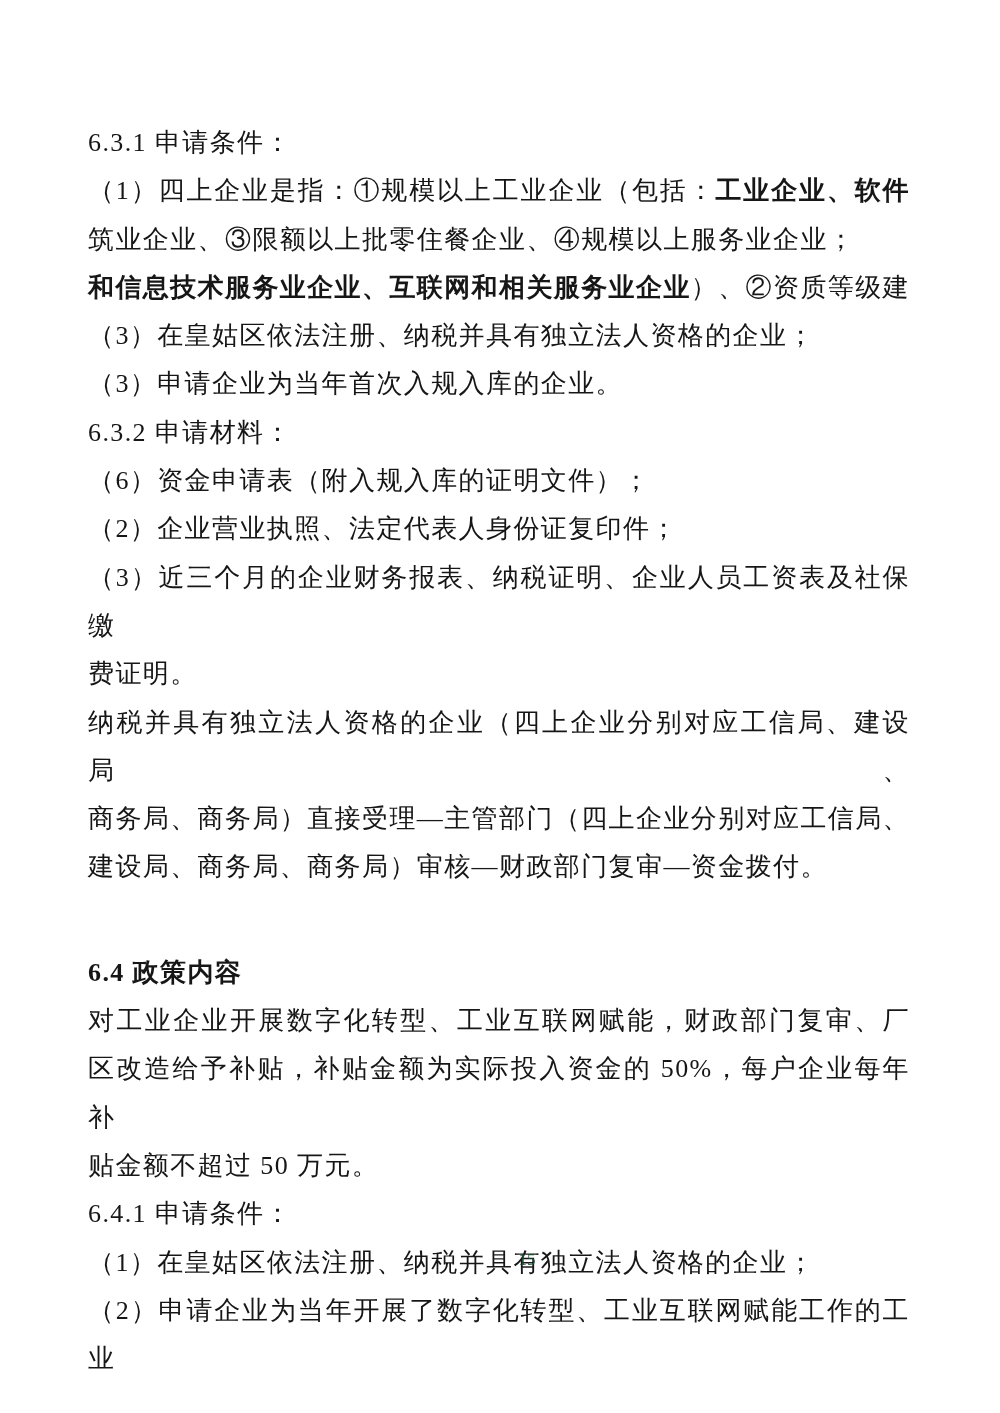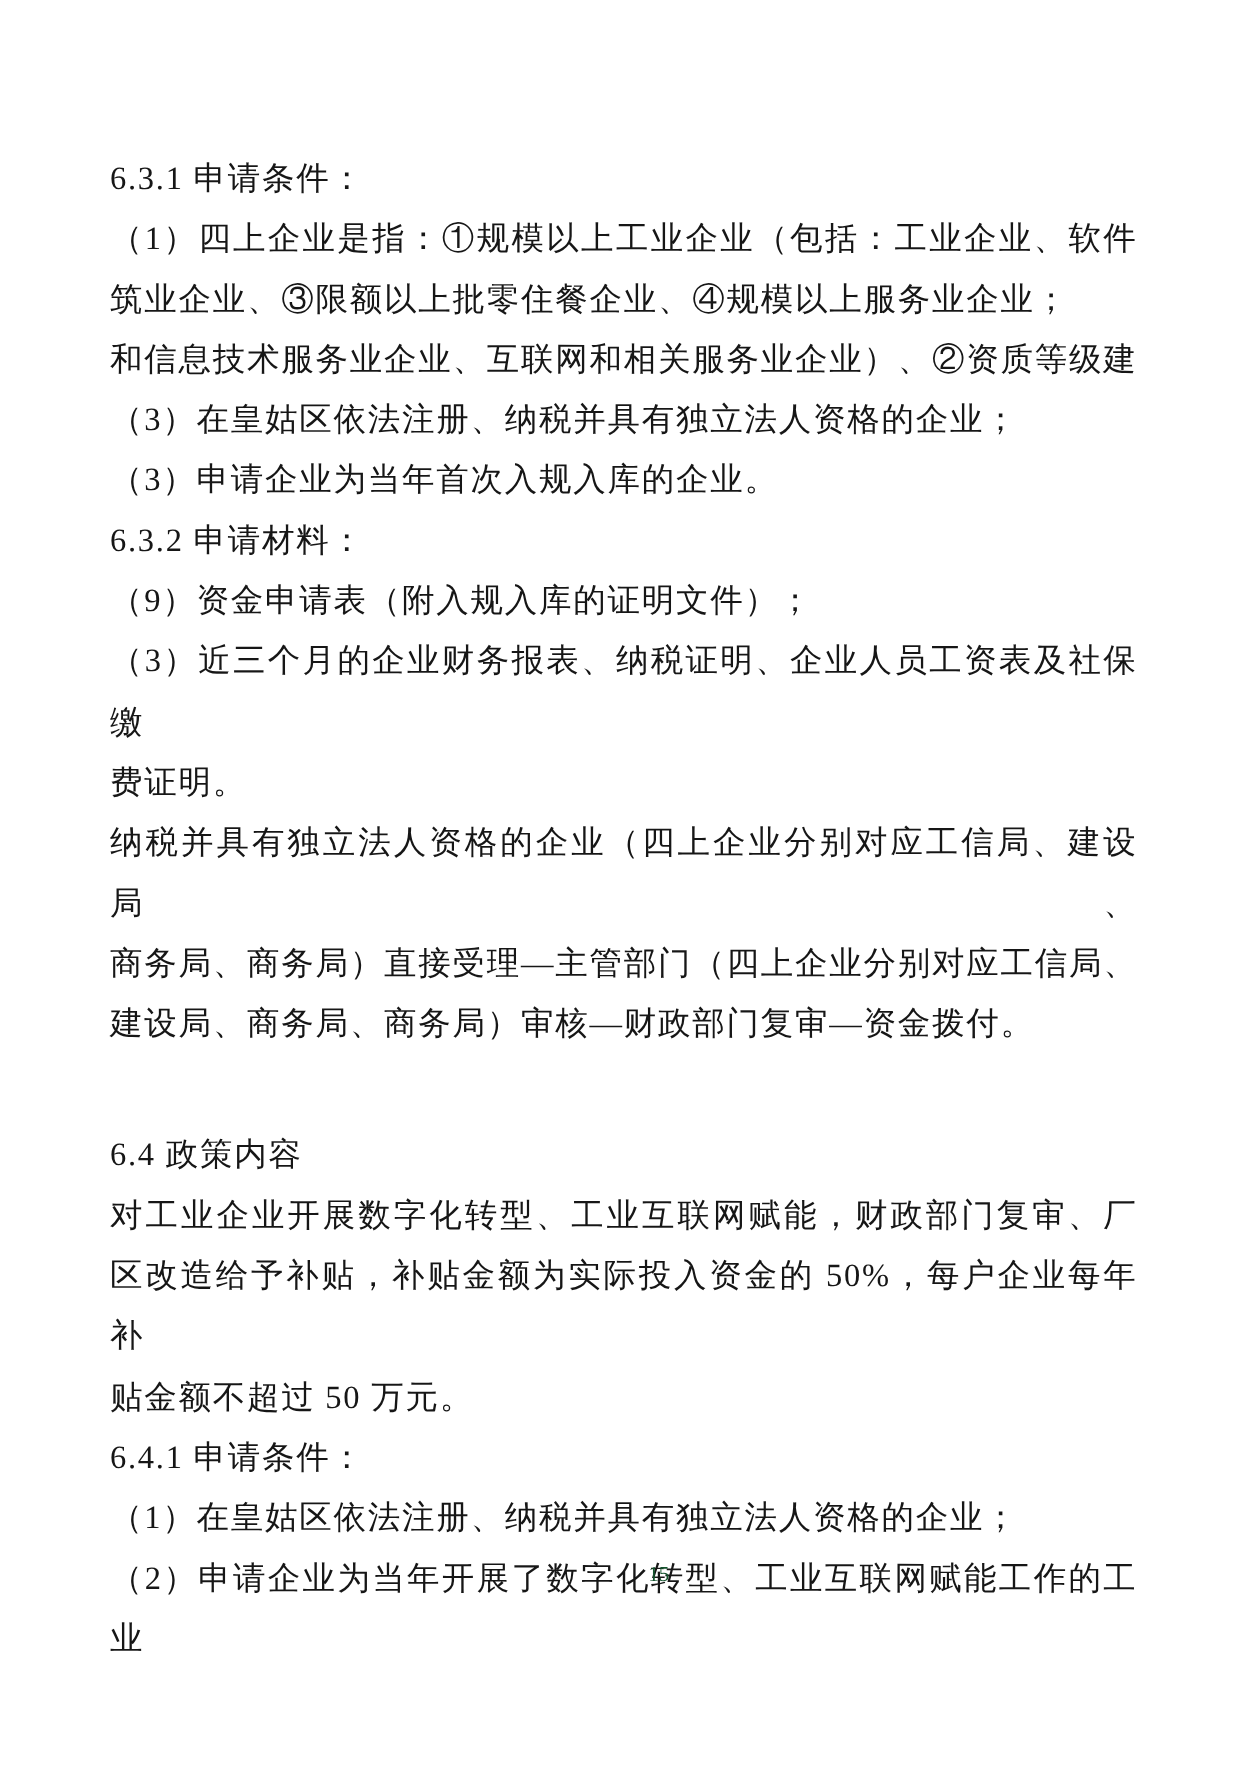--- a/index.html
+++ b/index.html
@@ -35,21 +35,21 @@
     white-space: normal;
     text-align: justify;
     text-align-last: justify;
     text-justify: inter-character;
   }
   .line.spacer {
     height: 57px;
     line-height: 57px;
   }
   .bold {
-    font-weight: normal;
+    font-weight: bold;
   }
   .heading {
     font-weight: bold;
   }
   .page-footer {
     position: absolute;
     top: 1248px;
     left: 0;
     width: 100%;
     text-align: center;
@@ -64,21 +64,22 @@
 
 <div class="page">
   <div class="content">
       <div class="line"><span>6.3.1 申请条件：</span></div>
       <div class="line fill"><span>（1）四上企业是指：①规模以上工业企业（包括：</span><span class="bold">工业企业、软件</span></div>
       <div class="line"><span>筑业企业、③限额以上批零住餐企业、④规模以上服务业企业；</span></div>
       <div class="line fill"><span class="bold">和信息技术服务业企业、互联网和相关服务业企业</span><span>）、②资质等级建</span></div>
       <div class="line"><span>（3）在皇姑区依法注册、纳税并具有独立法人资格的企业；</span></div>
       <div class="line"><span>（3）申请企业为当年首次入规入库的企业。</span></div>
       <div class="line"><span>6.3.2 申请材料：</span></div>
-      <div class="line"><span>（9）资金申请表（附入规入库的证明文件）；</span></div>
+      <div class="line"><span>（6）资金申请表（附入规入库的证明文件）；</span></div>
+      <div class="line"><span>（2）企业营业执照、法定代表人身份证复印件；</span></div>
       <div class="line fill"><span>（3）近三个月的企业财务报表、纳税证明、企业人员工资表及社保缴</span></div>
       <div class="line"><span>费证明。</span></div>
       <div class="line fill"><span>纳税并具有独立法人资格的企业（四上企业分别对应工信局、建设局、</span></div>
       <div class="line fill"><span>商务局、商务局）直接受理—主管部门（四上企业分别对应工信局、</span></div>
       <div class="line"><span>建设局、商务局、商务局）审核—财政部门复审—资金拨付。</span></div>
       <div class="line spacer"></div>
       <div class="line heading"><span class="bold">6.4 政策内容</span></div>
       <div class="line fill"><span>对工业企业开展数字化转型、工业互联网赋能，财政部门复审、厂</span></div>
       <div class="line fill"><span>区改造给予补贴，补贴金额为实际投入资金的 50%，每户企业每年补</span></div>
       <div class="line"><span>贴金额不超过 50 万元。</span></div>

